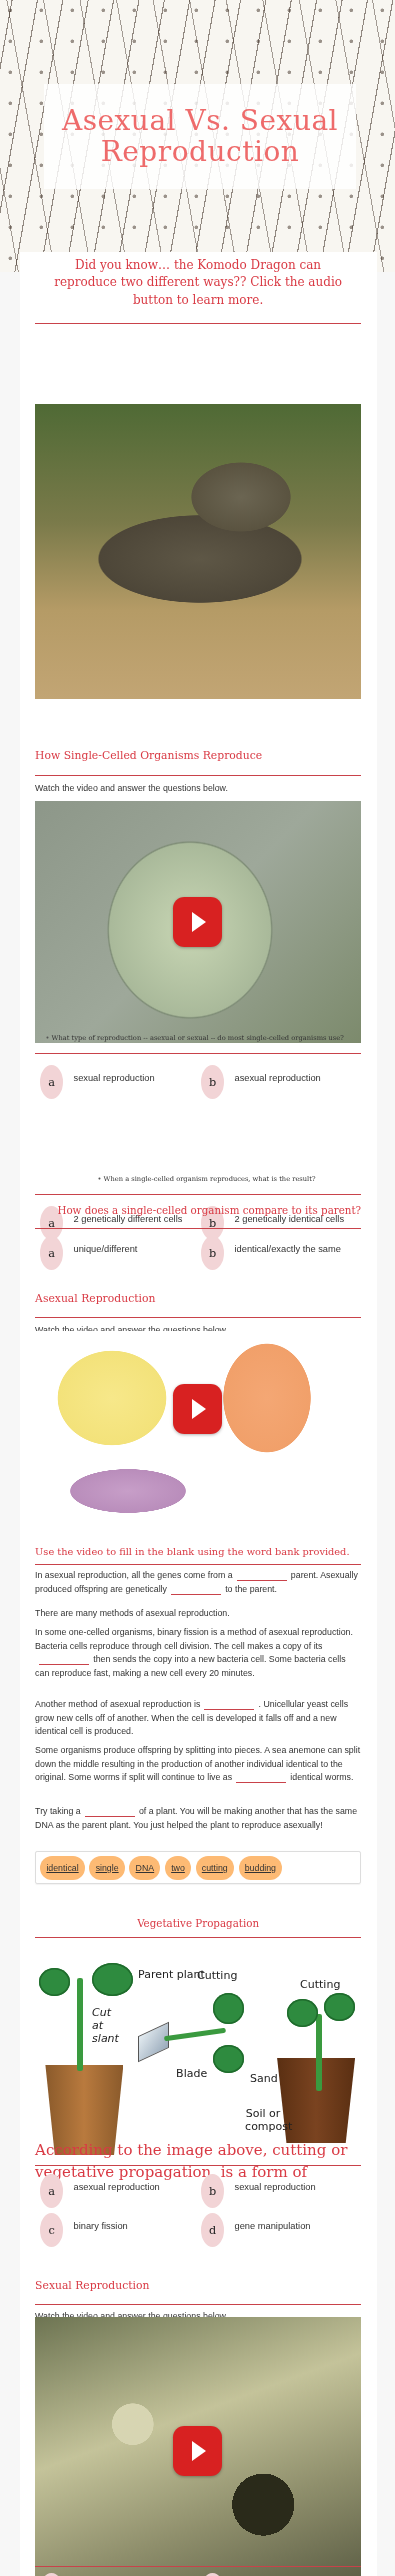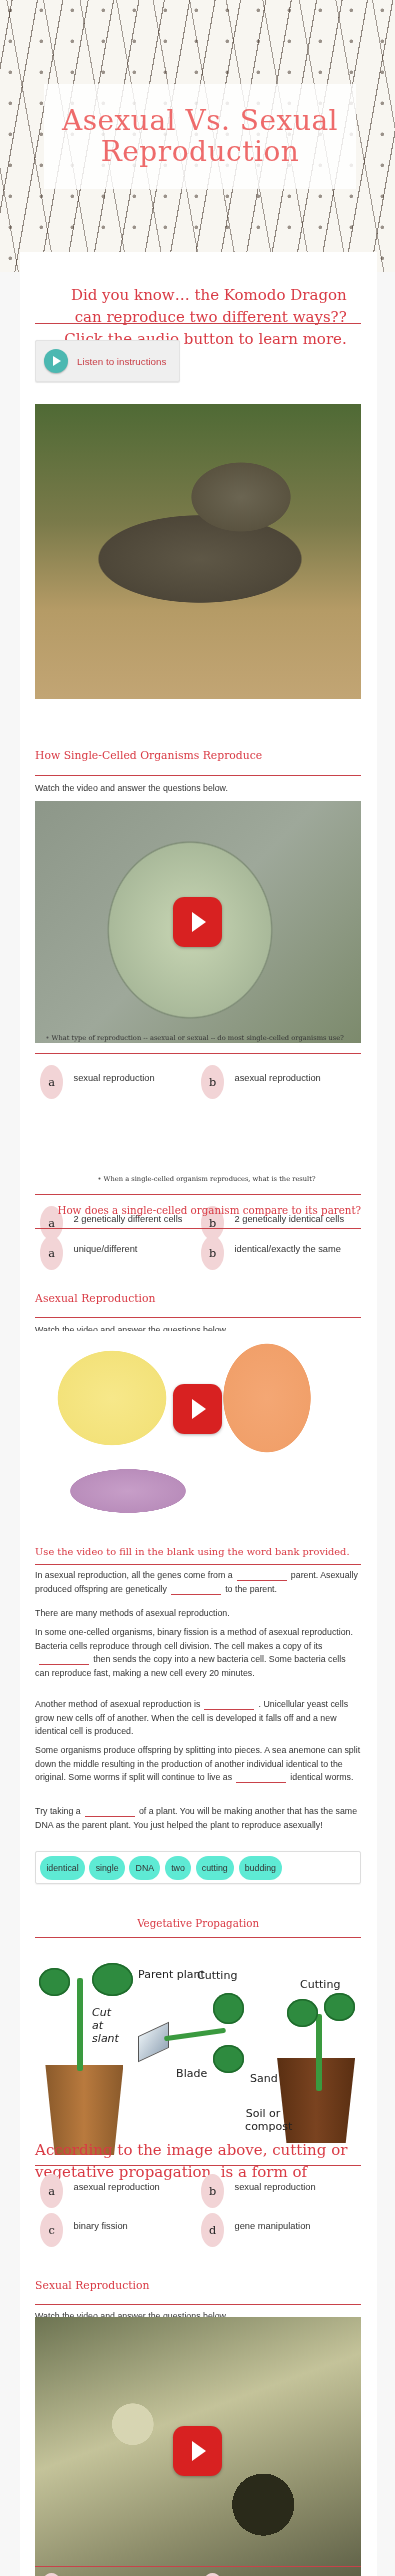--- a/index.html
+++ b/index.html
@@ -94,47 +94,41 @@
     font-family: "DejaVu Serif", serif; font-size: 11.3px; color: #222;
   }
   .choice-text { margin-left: 10.3px; font-size: 9.3px; line-height: 1.6; color: #333; padding-top: 6.2px; }
 
   .blank { display: inline-block; width: 50px; border-bottom: 0.5px solid #c9424a; height: 10.3px; vertical-align: -3.1px; margin: 0 4.1px; }
 
   .wordbank {
     position: absolute; left: 15.5px; width: 326px; height: 33px; border: 0.5px solid #ddd; border-radius: 2.1px;
     display: flex; align-items: center; padding-left: 4.1px; gap: 4.6px; box-shadow: 0 0.5px 1px rgba(0,0,0,.05);
   }
-  .chip { height: 24px; padding: 0 6.2px; border-radius: 12px; background: #5eead4; display: flex; align-items: center; font-size: 8.8px; color: #333; cursor: grab; }
+  .chip { height: 24px; padding: 0 6.2px; border-radius: 12px; background: #fdba74; display: flex; align-items: center; font-size: 8.8px; color: #333; cursor: grab; text-decoration: underline; }
 
   .vp-label { position: absolute; font-family: "DejaVu Sans", sans-serif; font-size: 11px; color: #222; line-height: 1.2; }
   .pot { position: absolute; background: linear-gradient(90deg, #8a5a2b, #b97a3e 50%, #8a5a2b); clip-path: polygon(0 0, 100% 0, 88% 100%, 12% 100%); }
   .leaf { position: absolute; border-radius: 50%; background: #2e8b3f; box-shadow: inset 0 0 0 1.5px #1f6b2c; }
   .stem { position: absolute; background: #3a9a3f; border-radius: 2.1px; }
 </style>
 </head>
 <body>
 
 <div class="banner">
   <div class="banner-title-box">
     <h1 class="banner-title">Asexual Vs. Sexual Reproduction</h1>
   </div>
 </div>
 
 <div class="card">
 
-  <div class="inner hand h-red" style="top:33px; text-align:right; font-size:15px; padding:0 14.4px;">Did you know… the Komodo Dragon can reproduce two different ways?? Click the audio button to learn more.</div>
+  <div class="inner hand h-red" style="top:5px; text-align:center; font-size:12px; padding:0 14.4px;">Did you know… the Komodo Dragon can reproduce two different ways?? Click the audio button to learn more.</div>
   <div class="rule" style="left:15.5px; top:71px;"></div>
 
-  <div class="listen-btn" style="top:88px;">
-    <div class="play-circle">
-        <div class="play-tri"></div>
-      </div>
-    <span class="listen-label">Listen to instructions</span>
-  </div>
 
   <div class="photo komodo" style="top:152px; height:295px;"></div>
 
   <div class="inner hand h-red" style="top:496px; font-size:10.8px;">How Single-Celled Organisms Reproduce</div>
   <div class="rule" style="left:15.5px; top:523px;"></div>
   <div class="inner body-text" style="top:530px;">Watch the video and answer the questions below.</div>
   <div class="photo micro" style="top:549px; height:242px; position:absolute;">
     <div class="yt-play">
         <div class="yt-tri"></div>
       </div>

